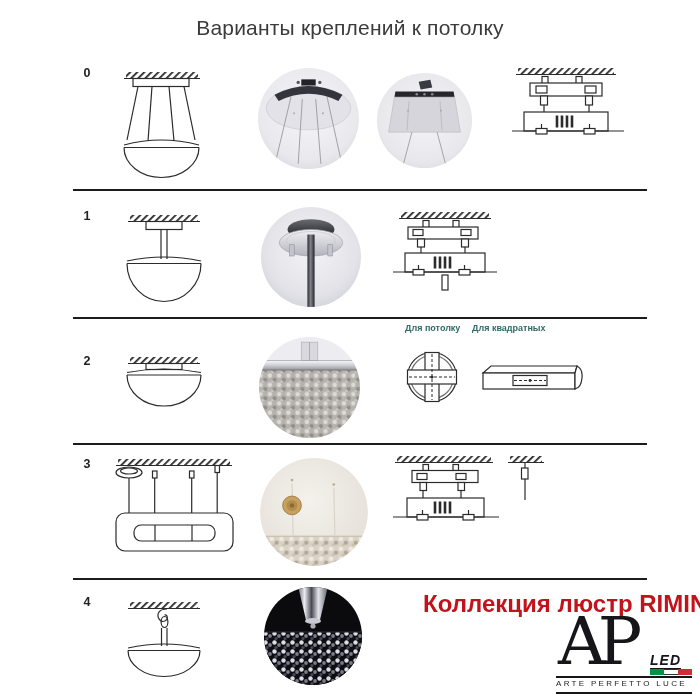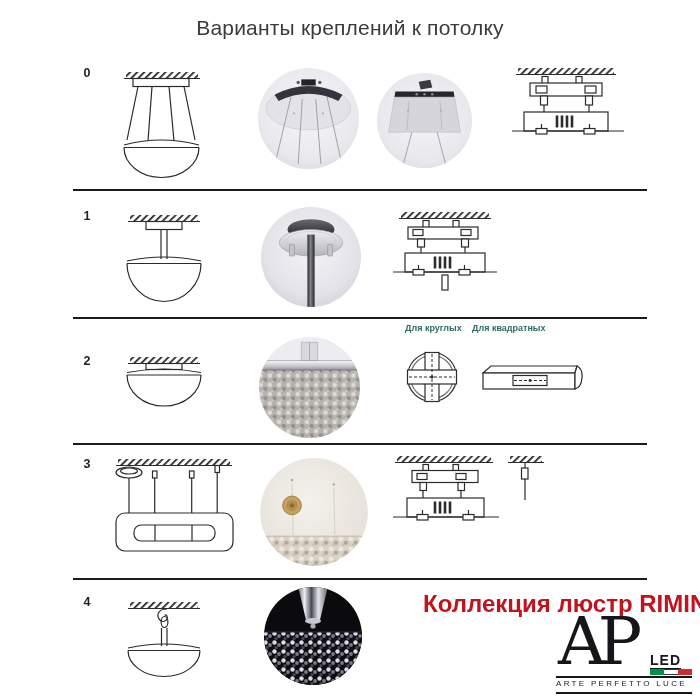--- a/index.html
+++ b/index.html
@@ -19,21 +19,21 @@
   .dash{stroke:#2b2b2b;fill:none;stroke-width:1;stroke-dasharray:3,2;}
   
   .teal-label{font-size:9px;font-weight:bold;color:#2f6b66;}
   
   .red-note{font-size:24px;color:#c2121c;font-weight:bold;white-space:nowrap;}
   
   .logo{left:556px;top:616px;width:138px;height:80px;}
   .logo-monogram{position:absolute;left:2px;top:-7px;font-family:"DejaVu Serif","Liberation Serif",serif;
                  font-size:66px;line-height:1;letter-spacing:-8px;color:#15151a;}
   .logo-led{position:absolute;left:94px;top:36px;font-size:14px;font-weight:bold;letter-spacing:1px;
-            color:#15151a;border-bottom:2.5px solid #15151a;padding-bottom:0px;}
+            color:#15151a;border-bottom:2.5px solid #15151a;padding-bottom:0px;font-style:italic;}
   .logo-flag{position:absolute;left:94px;top:53px;width:42px;height:6px;display:flex;}
   .logo-flag span{flex:1;height:100%;box-sizing:border-box;}
   .flag-green{background:#009246;}
   .flag-white{background:#fff;border-top:1px solid #333;border-bottom:1px solid #333;}
   .flag-red{background:#ce2b37;}
   .logo-line{position:absolute;left:0;width:136px;height:2px;background:#15151a;}
   .logo-tagline{position:absolute;left:0;top:63px;width:138px;font-size:8px;font-weight:normal;
                 letter-spacing:2.3px;color:#222;white-space:nowrap;}
 </style>
 </head>
@@ -230,21 +230,21 @@
     <line x1="2" y1="60" x2="106" y2="60" class="s"></line>
     <line x1="27.5" y1="53" x2="27.5" y2="57.5" class="s"></line>
     <line x1="73.5" y1="53" x2="73.5" y2="57.5" class="s"></line>
     <rect x="22" y="57.5" width="11" height="5.5" class="sf"></rect>
     <rect x="68" y="57.5" width="11" height="5.5" class="sf"></rect>
     <rect x="51" y="63" width="6" height="15" class="sf"></rect>
   </svg>
 
   <div class="abs rownum" style="left:76px;top:354px">2</div>
 
-  <div class="abs teal-label" style="left:405px;top:323px">Для круглых</div>
+  <div class="abs teal-label" style="left:405px;top:323px">Для потолку</div>
   <div class="abs teal-label" style="left:472px;top:323px">Для квадратных</div>
 
   <svg class="abs" style="left:125px;top:357px" width="78" height="54" viewBox="0 0 78 54">
     <defs>
         <pattern id="hpE" width="5" height="10" patternUnits="userSpaceOnUse" patternTransform="rotate(45)">
           <rect width="1.8" height="10" fill="#2b2b2b"></rect>
         </pattern>
       </defs>
     <rect x="5" y="0" width="68" height="6" fill="url(#hpE)"></rect>
     <line x1="3" y1="6.5" x2="75" y2="6.5" class="s"></line>

